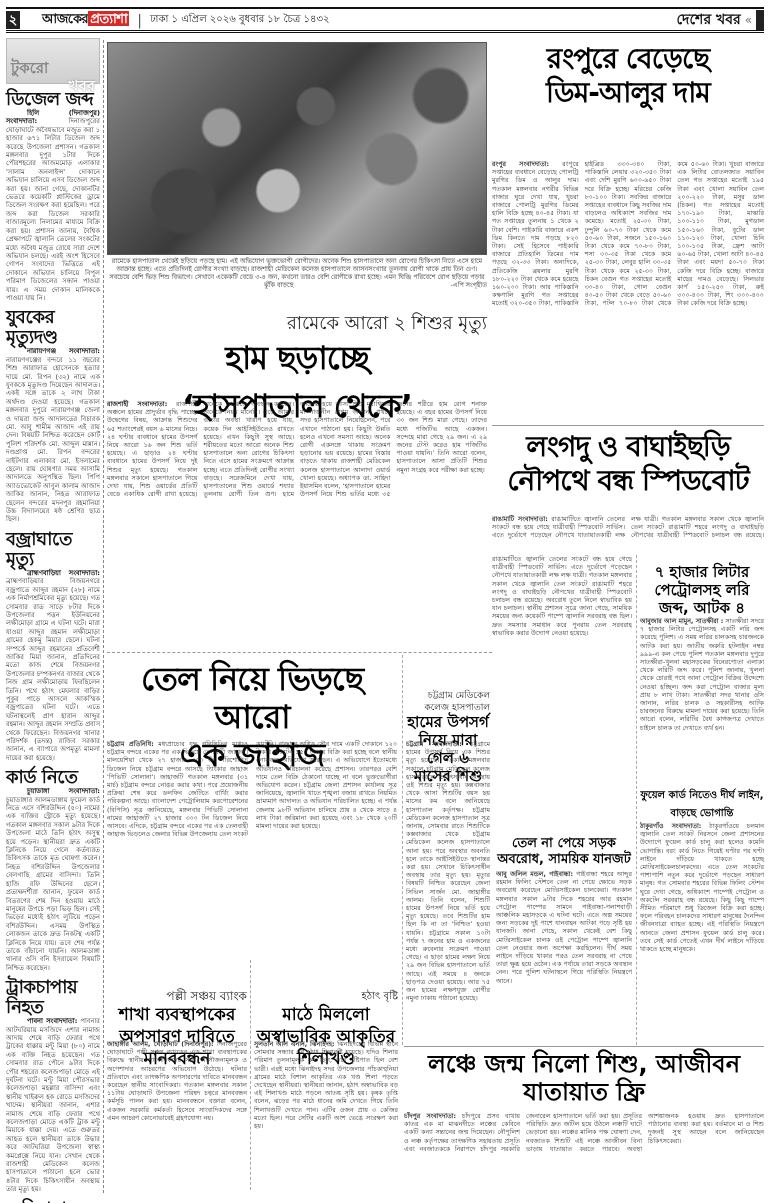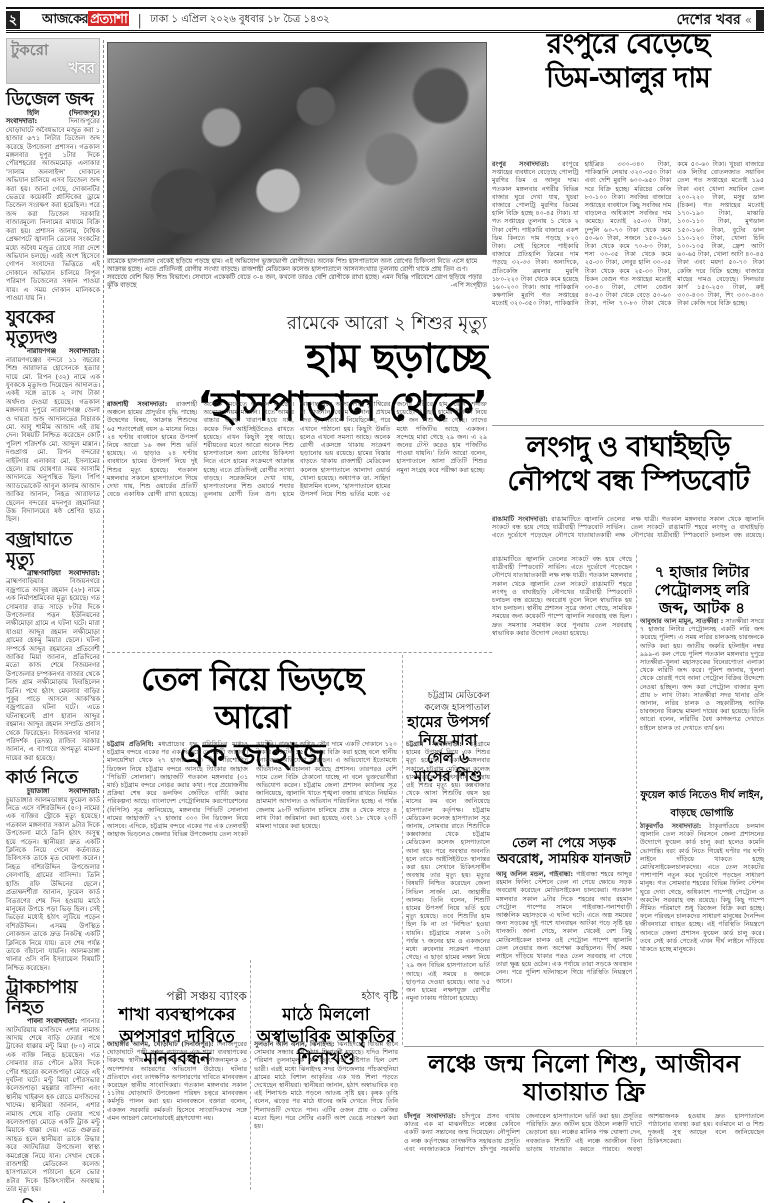--- a/index.html
+++ b/index.html
@@ -11,48 +11,48 @@
   .masthead { margin-left: 22px; font-size: 13px; font-weight: bold; letter-spacing: -0.5px; }
   .masthead .m2 { color: #fff; background: #d42a2a; padding: 0 2px; }
   .sep { margin: 0 8px; color: #555; font-size: 14px; }
   .dateline { font-size: 10px; color: #222; }
   .section-tag { margin-left: auto; font-size: 14px; font-weight: bold; margin-right: 4px; }
   .section-arrow { font-size: 12px; color: #777; margin-right: 4px; }
   .section-block { width: 8px; height: 20px; background: #222; }
 
   .col-left { position: absolute; left: 6px; top: 38px; width: 94px; bottom: 8px; }
   .vline { position: absolute; left: 103px; top: 40px; bottom: 10px; border-left: 1px dashed #888; }
-  .tukro { height: 46px; background: linear-gradient(#e6e6e6, #cfcfcf); border: 1px solid #bbb; font-family: "DejaVu Serif", serif; color: #888; font-size: 15px; line-height: 18px; padding: 2px 4px; font-weight: bold; }
+  .tukro { height: 46px; background: linear-gradient(#e6e6e6, #cfcfcf); border: 1px solid #bbb; font-family: "DejaVu Serif", serif; color: #888; font-size: 15px; line-height: 18px; padding: 20px 4px; font-weight: bold; }
   .tukro .t2 { display: block; text-align: right; color: #fff; text-shadow: 0 0 2px #777; }
   .brief h3 { font-size: 18px; font-weight: bold; line-height: 20px; margin-top: 5px; letter-spacing: -0.5px; }
   .brief p { font-size: 6.6px; line-height: 8.4px; color: #333; text-align: justify; }
   .brief b { color: #111; padding-left: 21px; }
 
   .photo { position: absolute; left: 107px; top: 42px; width: 380px; height: 213px; background:
     radial-gradient(circle at 30% 40%, #9a9a9a 0 6%, transparent 7%),
     radial-gradient(circle at 55% 30%, #5d5d5d 0 7%, transparent 8%),
     radial-gradient(circle at 75% 55%, #7b7b7b 0 8%, transparent 9%),
     radial-gradient(circle at 20% 75%, #444 0 9%, transparent 10%),
     radial-gradient(circle at 45% 70%, #bbb 0 8%, transparent 9%),
     radial-gradient(circle at 88% 25%, #555 0 7%, transparent 8%),
     linear-gradient(135deg, #8d8d8d, #3a3a3a 45%, #a9a9a9 70%, #4a4a4a);
     border: 1px solid #555; }
-  .caption { position: absolute; left: 107px; top: 257px; width: 380px; font-size: 6.4px; line-height: 8px; color: #333; }
+  .caption { position: absolute; left: 107px; top: 257px; width: 380px; font-size: 6.4px; line-height: 8px; color: #333; text-align: center; }
   .caption .credit { float: right; }
 
   .kicker { text-align: right; font-size: 17px; color: #222; margin-top: 29px; }
   .headline { text-align: center; font-weight: bold; color: #000; letter-spacing: -1px; }
 
   .main-story { position: absolute; left: 107px; top: 283px; width: 380px; }
   .main-story .kicker { font-size: 18px; line-height: 22px; }
-  .main-story .headline { font-size: 40px; line-height: 48px; text-align: right; }
+  .main-story .headline { font-size: 32px; line-height: 48px; }
   .cols4 { position: absolute; left: 107px; top: 400px; width: 380px; height: 240px; column-count: 4; column-gap: 6px; font-size: 6.3px; line-height: 8.2px; color: #333; text-align: justify; }
   .cols4 b { color: #111; }
 
-  .right-top { position: absolute; left: 492px; top: 27px; width: 272px; }
+  .right-top { position: absolute; left: 492px; top: 42px; width: 272px; }
   .right-top .headline { font-size: 28px; line-height: 34px; }
   .cols3 { column-count: 3; column-gap: 6px; font-size: 6.3px; line-height: 8.2px; color: #333; text-align: justify; }
   .rt-body { position: absolute; left: 492px; top: 160px; width: 272px; height: 262px; }
   .hr-right { position: absolute; left: 492px; top: 425px; width: 272px; border-top: 1px solid #999; }
 
   .fuel { position: absolute; left: 492px; top: 430px; width: 272px; }
   .fuel .kicker { font-size: 15px; line-height: 20px; }
   .fuel .headline { font-size: 28px; line-height: 34px; }
   .fuel-body { position: absolute; left: 492px; top: 515px; width: 272px; column-count: 2; column-gap: 6px; font-size: 6.3px; line-height: 8.2px; color: #333; height: 32px; text-align: justify; }
 

